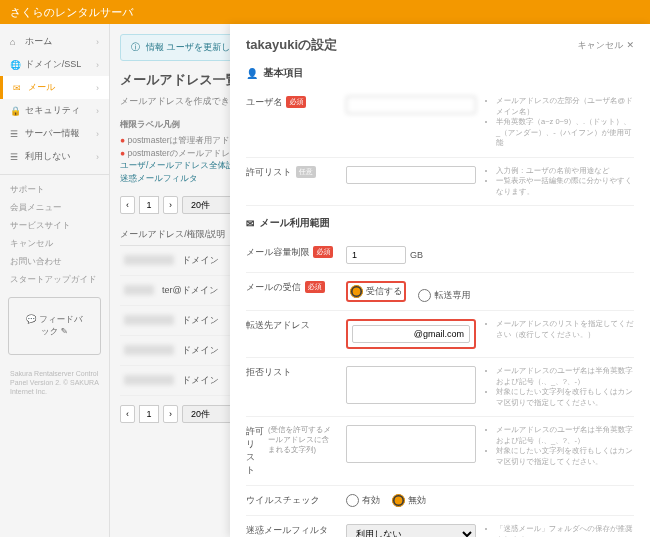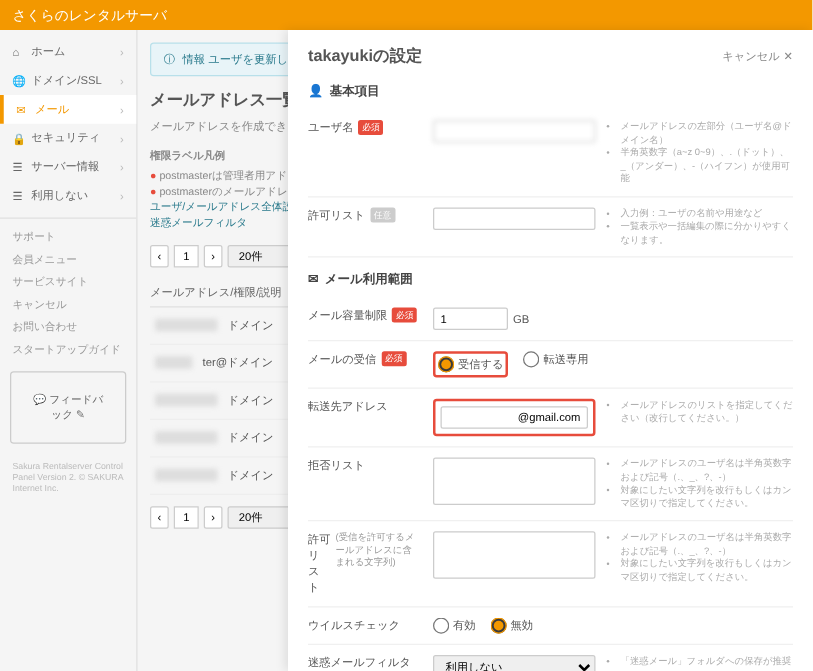--- a/index.html
+++ b/index.html
@@ -40,21 +40,21 @@
 .section-title{display:flex;align-items:center;gap:5px;font-size:10px;font-weight:600;margin:10px 0 8px;color:#444}
 .form-row{display:flex;gap:10px;padding:8px 0;border-bottom:1px solid #f0f0f0;font-size:9px}
 .form-label{width:90px;flex-shrink:0;display:flex;align-items:flex-start;gap:4px}
 .req{background:#e74c3c;color:#fff;font-size:7px;padding:1px 3px;border-radius:2px}
 .form-input-area{width:130px;flex-shrink:0}
 .form-help{flex:1;font-size:7.5px;color:#aaa;line-height:1.4}
 .form-help li{margin-left:10px;list-style:disc}
 input[type=text],textarea,select{border:1px solid #ccc;padding:3px 5px;font-size:9px;border-radius:2px;width:100%}
 textarea{height:38px;resize:none}
 .radio-group{display:flex;gap:12px;font-size:9px}
-.radio-group label{display:flex;align-items:flex-start;gap:3px}
+.radio-group label{display:flex;align-items:flex-end;gap:3px}
 .radio-group input{accent-color:#f39800}
 .highlight{border:2px solid #e74c3c;padding:2px;border-radius:3px;display:inline-block}
 .icon{width:10px;height:10px;display:inline-block}
 .forward-box{border:2px solid #e74c3c;padding:4px;border-radius:3px;width:130px}
 .forward-box input{border:1px solid #ccc}
 </style>
 </head>
 <body>
 
 <div class="topbar">

